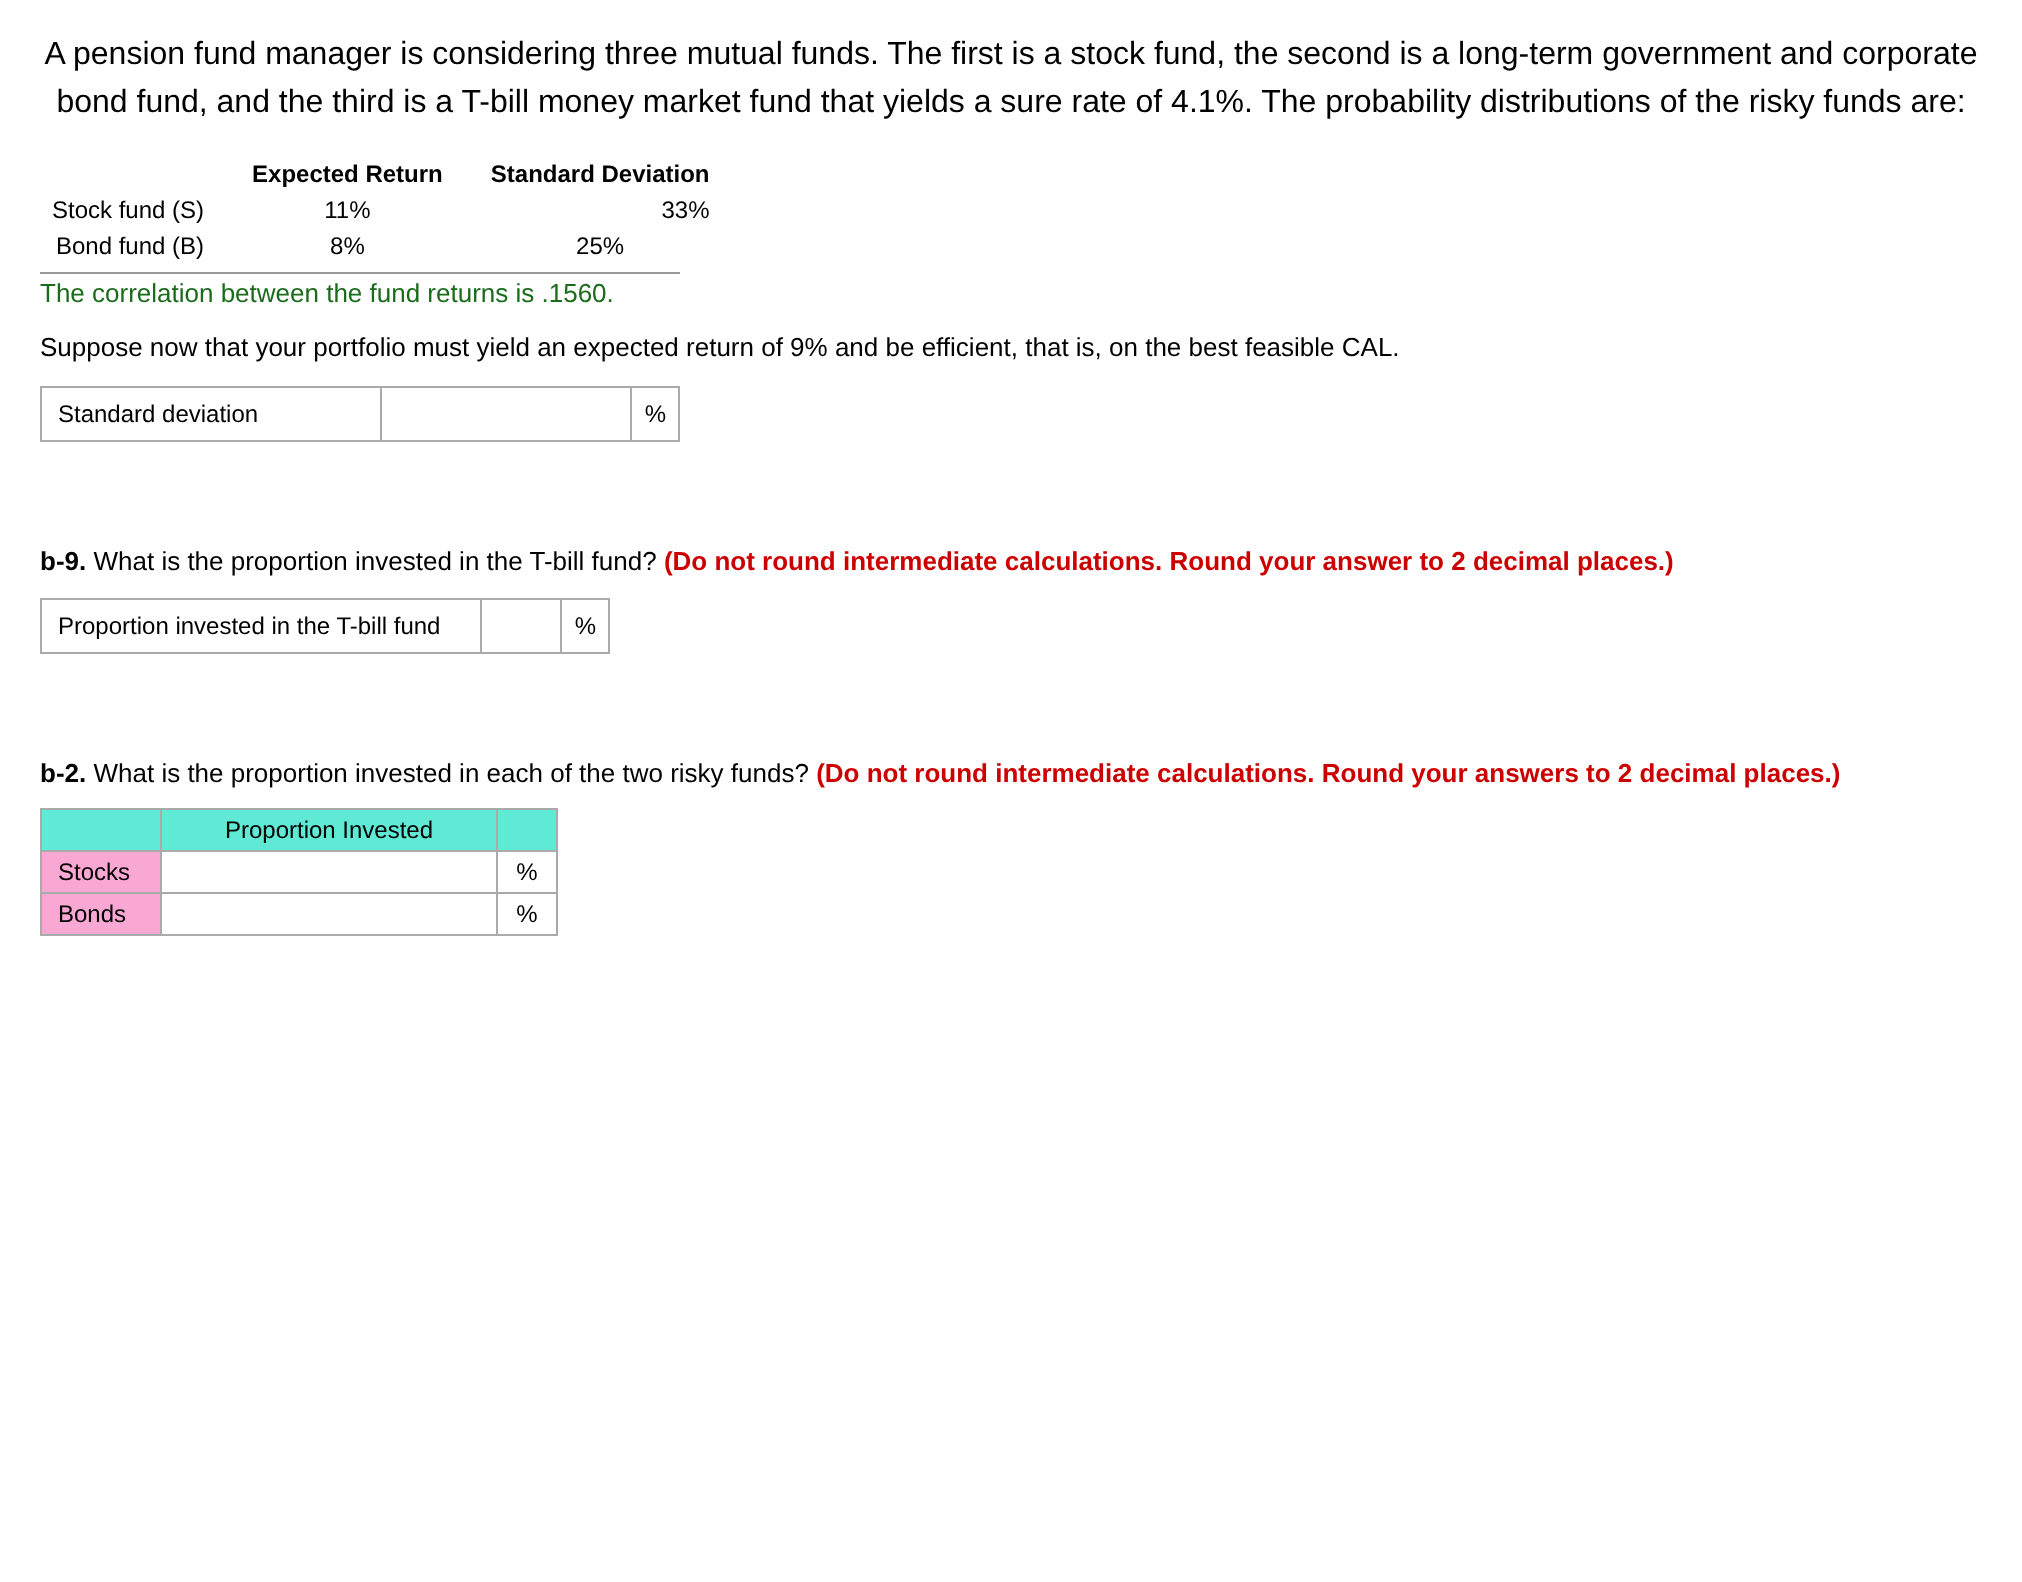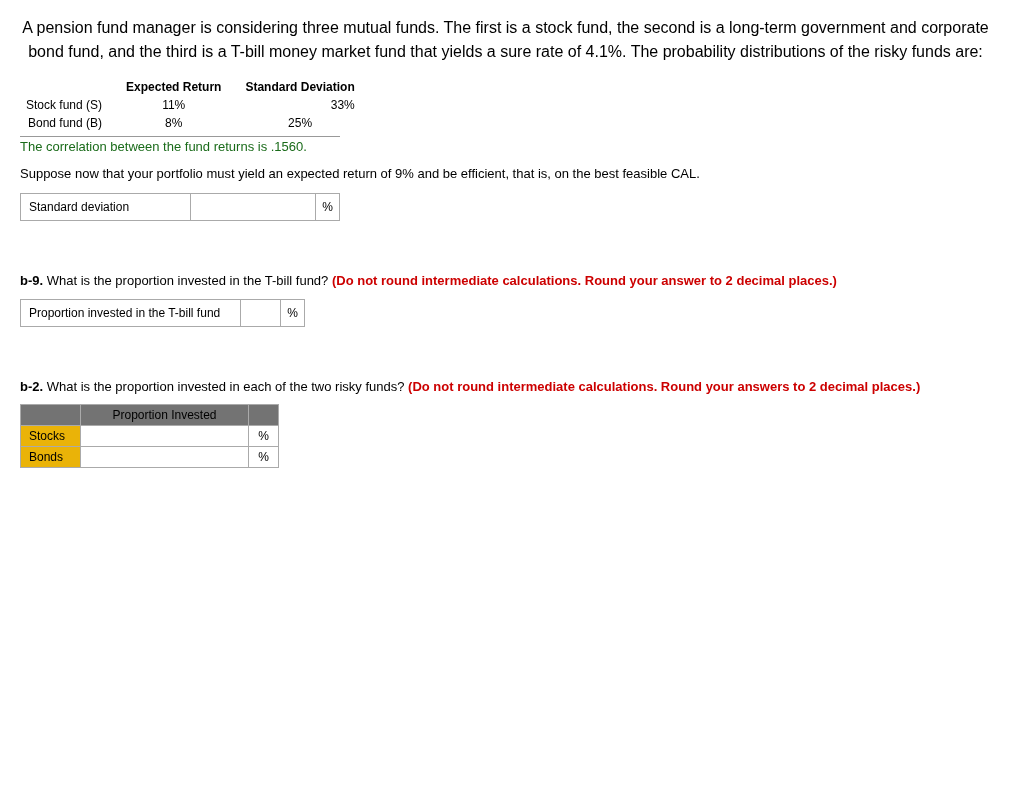--- a/index.html
+++ b/index.html
@@ -119,26 +119,26 @@
     .proportion-table {
       border-collapse: collapse;
       font-size: 12px;
       margin-top: 8px;
     }
     .proportion-table td, .proportion-table th {
       border: 1px solid #aaa;
       padding: 3px 8px;
     }
     .proportion-table th {
-      background: #737373;
+      background: #5eead4;
       font-weight: normal;
       text-align: center;
     }
     .proportion-table .row-label {
-      background: #eab308;
+      background: #f9a8d4;
       min-width: 60px;
     }
     .proportion-table .input-cell {
       min-width: 130px;
       padding: 0;
     }
     .proportion-table .input-cell input {
       border: none;
       outline: none;
       width: 100%;

